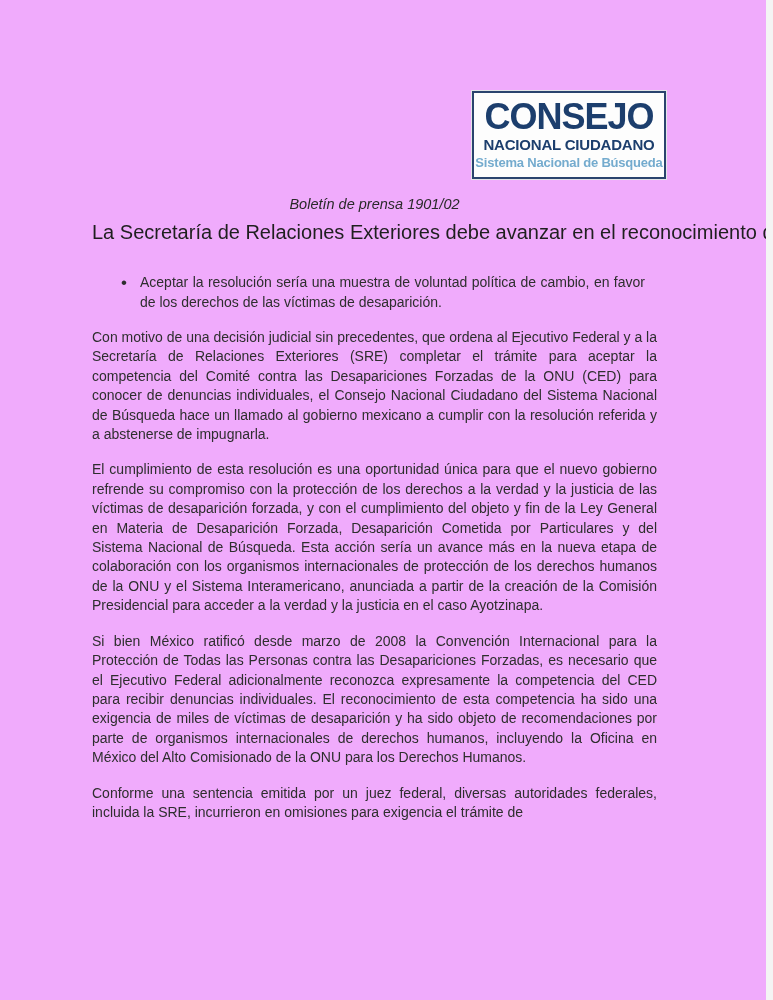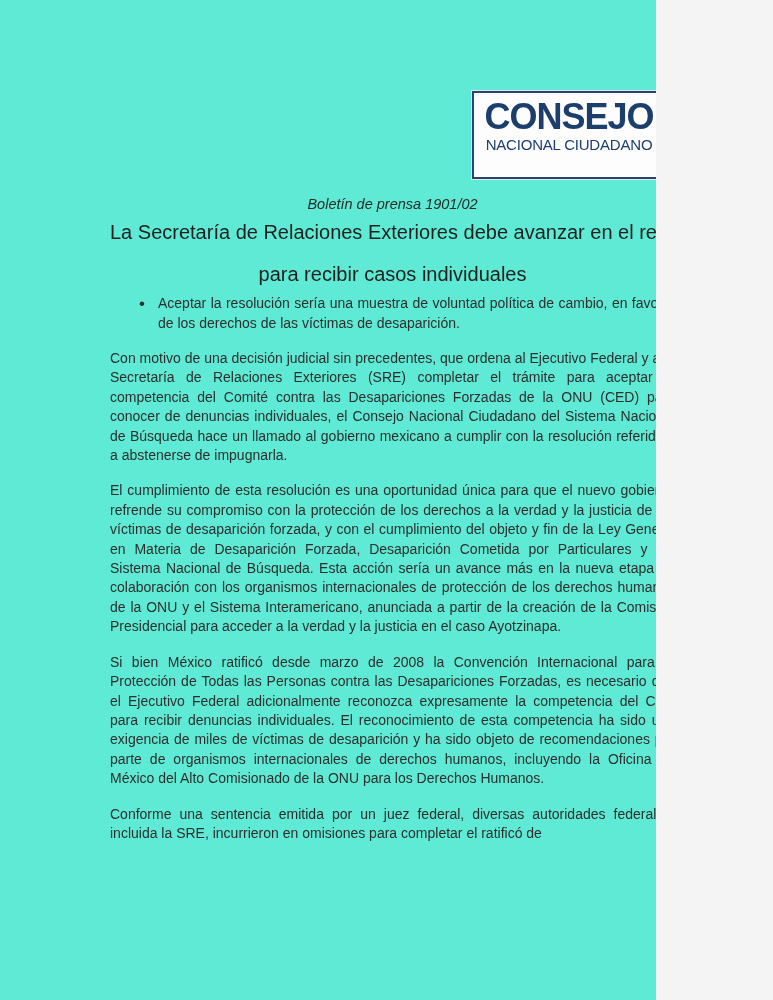--- a/index.html
+++ b/index.html
@@ -5,23 +5,23 @@
 <style>
   html, body { margin: 0; padding: 0; }
   body {
     width: 773px;
     height: 1000px;
     background: #f4f4f4;
     font-family: "Liberation Sans", sans-serif;
   }
   .page {
     position: relative;
-    width: 656px;
+    width: 766px;
     height: 1000px;
-    background: #5eead4;
+    background: #f0abfc;
     overflow: hidden;
     box-sizing: border-box;
   }
 
   
   .logo-box {
     position: absolute;
     left: 472px;
     top: 91px;
     width: 194px;
@@ -36,39 +36,39 @@
   .logo-line1 {
     color: #1c3e6d;
     font-weight: bold;
     font-size: 36px;
     line-height: 38px;
     letter-spacing: -1px;
     white-space: nowrap;
   }
   .logo-line2 {
     color: #1c3e6d;
-    font-weight: normal;
+    font-weight: bold;
     font-size: 15px;
     line-height: 18px;
     letter-spacing: -0.2px;
     white-space: nowrap;
   }
   .logo-line3 {
     color: #74abce;
     font-weight: bold;
     font-size: 13px;
     line-height: 17px;
     letter-spacing: -0.2px;
     white-space: nowrap;
   }
 
   
   .content {
     position: absolute;
-    left: 110px;
+    left: 92px;
     top: 194px;
     width: 565px;
     color: #2e2e2e;
     font-size: 14px;
   }
   .bulletin {
     text-align: center;
     font-style: italic;
     font-size: 14.5px;
     line-height: 20px;
@@ -110,35 +110,35 @@
   }
 </style>
 </head>
 <body>
 
 <div class="page">
 
   <div class="logo-box">
     <div class="logo-line1">CONSEJO</div>
     <div class="logo-line2">NACIONAL CIUDADANO</div>
+    <div class="logo-line3">Sistema Nacional de Búsqueda</div>
   </div>
 
   <div class="content">
 
     <p class="bulletin">Boletín de prensa 1901/02</p>
 
     <h1 class="heading">
       <span class="h-line">La Secretaría de Relaciones Exteriores debe avanzar en el reconocimiento de</span><br>
       <br>
-      <span class="h-line">para recibir casos individuales</span>
     </h1>
 
     <ul class="bullets">
       <li>Aceptar la resolución sería una muestra de voluntad política de cambio, en favor de los derechos de las víctimas de desaparición.</li>
     </ul>
 
     <p class="body-para">Con motivo de una decisión judicial sin precedentes, que ordena al Ejecutivo Federal y a la Secretaría de Relaciones Exteriores (SRE) completar el trámite para aceptar la competencia del Comité contra las Desapariciones Forzadas de la ONU (CED) para conocer de denuncias individuales, el Consejo Nacional Ciudadano del Sistema Nacional de Búsqueda hace un llamado al gobierno mexicano a cumplir con la resolución referida y a abstenerse de impugnarla.</p>
     <p class="body-para">El cumplimiento de esta resolución es una oportunidad única para que el nuevo gobierno refrende su compromiso con la protección de los derechos a la verdad y la justicia de las víctimas de desaparición forzada, y con el cumplimiento del objeto y fin de la Ley General en Materia de Desaparición Forzada, Desaparición Cometida por Particulares y del Sistema Nacional de Búsqueda. Esta acción sería un avance más en la nueva etapa de colaboración con los organismos internacionales de protección de los derechos humanos de la ONU y el Sistema Interamericano, anunciada a partir de la creación de la Comisión Presidencial para acceder a la verdad y la justicia en el caso Ayotzinapa.</p>
     <p class="body-para">Si bien México ratificó desde marzo de 2008 la Convención Internacional para la Protección de Todas las Personas contra las Desapariciones Forzadas, es necesario que el Ejecutivo Federal adicionalmente reconozca expresamente la competencia del CED para recibir denuncias individuales. El reconocimiento de esta competencia ha sido una exigencia de miles de víctimas de desaparición y ha sido objeto de recomendaciones por parte de organismos internacionales de derechos humanos, incluyendo la Oficina en México del Alto Comisionado de la ONU para los Derechos Humanos.</p>
-    <p class="body-para">Conforme una sentencia emitida por un juez federal, diversas autoridades federales, incluida la SRE, incurrieron en omisiones para completar el ratificó de</p>
+    <p class="body-para">Conforme una sentencia emitida por un juez federal, diversas autoridades federales, incluida la SRE, incurrieron en omisiones para exigencia el trámite de</p>
 
   </div>
 </div>
 
 </body></html>

